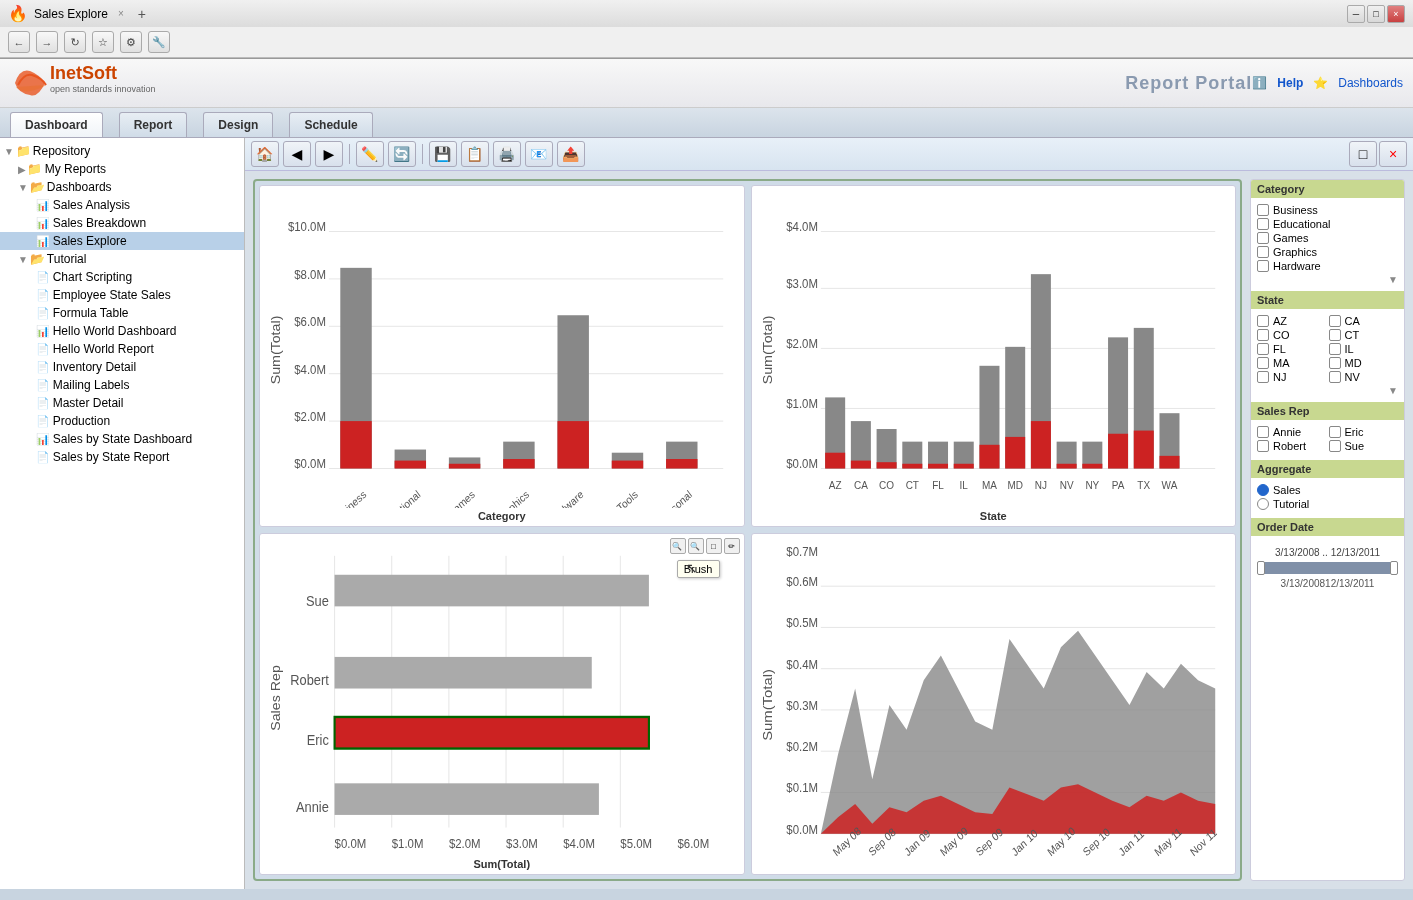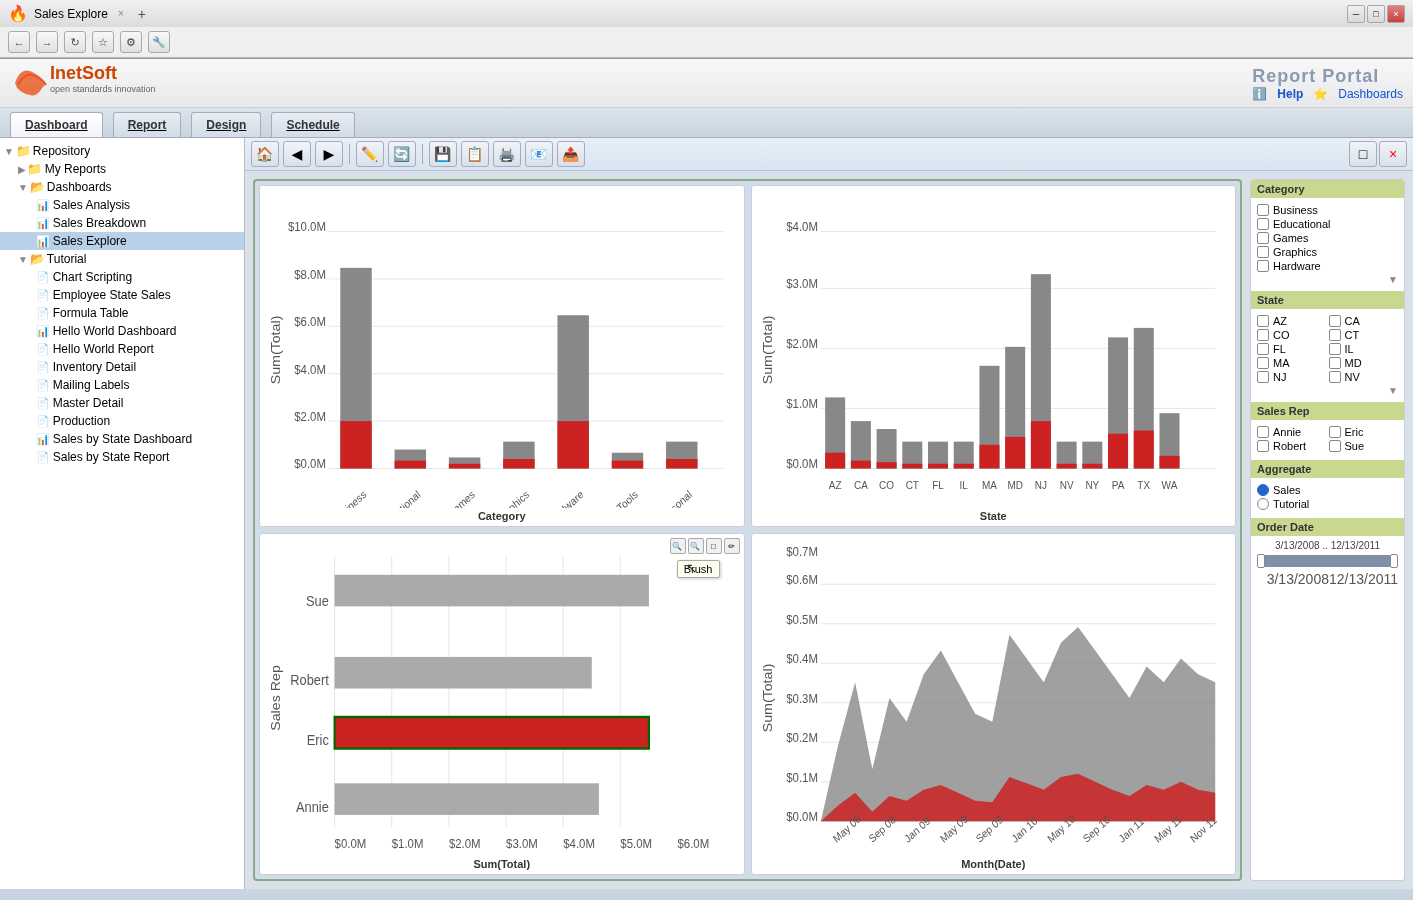--- a/index.html
+++ b/index.html
@@ -20,26 +20,26 @@
     
     .app { display: flex; flex-direction: column; height: calc(100vh - 70px); background: #d8e0e8; }
 
     
     .app-header { background: linear-gradient(to bottom, #f8f8f8, #e8e8ec); border-bottom: 1px solid #ccc; padding: 4px 10px; display: flex; align-items: center; justify-content: space-between; }
     .logo-area { display: flex; }
     .logo-icon { width: 40px; height: 40px; }
     .logo-text { display: flex; flex-direction: column; }
     .logo-name { font-size: 18px; font-weight: bold; color: #cc4400; }
     .logo-sub { font-size: 9px; color: #666; }
-    .header-right { display: flex; flex-direction: column; align-items: flex-start; }
+    .header-right { display: flex; flex-direction: row; align-items: center; }
     .report-portal-label { font-size: 18px; color: #8a9ab0; font-weight: bold; letter-spacing: 1px; }
     .header-links { display: flex; gap: 10px; align-items: center; font-size: 12px; color: #1155cc; }
 
     
-    .nav-tabs { display: flex; gap: 10px; padding: 4px 10px 0; background: linear-gradient(to bottom, #dce4ec, #c8d4e0); border-bottom: 1px solid #aab; text-decoration: underline; }
+    .nav-tabs { display: flex; gap: 16px; padding: 4px 10px 0; background: linear-gradient(to bottom, #dce4ec, #c8d4e0); border-bottom: 1px solid #aab; }
     .nav-tab { padding: 5px 14px; border: 1px solid #aab; border-bottom: none; border-radius: 3px 3px 0 0; background: linear-gradient(to bottom, #e8eef4, #d0dce8); cursor: pointer; font-size: 12px; font-weight: bold; color: #333; }
     .nav-tab.active { background: linear-gradient(to bottom, #ffffff, #f0f4f8); }
 
     
     .main-content { display: flex; flex: 1; overflow: hidden; }
 
     
     .sidebar { width: 245px; background: white; border-right: 1px solid #bbb; overflow-y: auto; padding: 4px 0; flex-shrink: 0; }
     .tree-item { display: flex; align-items: center; padding: 2px 4px; cursor: pointer; white-space: nowrap; overflow: hidden; }
     .tree-item.selected { background: #b8d0e8; }
@@ -66,25 +66,25 @@
     .filter-header { background: #c8d890; padding: 3px 6px; font-weight: bold; font-size: 11px; color: #333; }
     .filter-body { padding: 4px 6px; }
     .filter-row { display: flex; align-items: center; gap: 4px; margin: 2px 0; font-size: 11px; }
     .filter-two-col { display: grid; grid-template-columns: 1fr 1fr; gap: 2px; }
     .cb { width: 12px; height: 12px; border: 1px solid #888; border-radius: 2px; flex-shrink: 0; background: white; }
     .rb { width: 12px; height: 12px; border: 1px solid #888; border-radius: 50%; flex-shrink: 0; background: white; }
     .rb.checked { background: #2266cc; border-color: #2266cc; }
     .filter-scroll-btn { text-align: right; font-size: 10px; color: #888; }
 
     
-    .date-range-container { padding: 4px 6px; }
+    .date-range-container { padding: 11px 6px; }
     .date-range-bar { height: 12px; background: #e0e0e0; border-radius: 6px; position: relative; margin: 4px 0; }
     .date-range-fill { height: 100%; background: #8090a8; border-radius: 6px; }
     .date-range-handle { width: 8px; height: 14px; background: white; border: 1px solid #888; border-radius: 2px; position: absolute; top: -1px; cursor: pointer; }
-    .date-labels { display: flex; justify-content: flex-end; font-size: 14px; color: #555; }
+    .date-labels { display: flex; justify-content: center; font-size: 10px; color: #555; }
 
     
     .chart-svg { width: 100%; flex: 1; }
 
     
     .brush-tooltip { position: absolute; background: #fffff0; border: 1px solid #aaa; padding: 2px 6px; font-size: 11px; border-radius: 2px; box-shadow: 1px 1px 3px rgba(0,0,0,0.2); pointer-events: none; }
 
     
     .chart-overlay-icons { position: absolute; top: 4px; right: 4px; display: flex; gap: 2px; }
     .overlay-icon { width: 16px; height: 16px; border: 1px solid #aaa; background: #f0f0f0; border-radius: 2px; display: flex; align-items: center; justify-content: center; font-size: 8px; cursor: pointer; }
@@ -463,21 +463,20 @@
                 <text x="105" y="192" font-size="7" fill="#555" transform="rotate(-40,105,192)">Jan 09</text>
                 <text x="130" y="192" font-size="7" fill="#555" transform="rotate(-40,130,192)">May 09</text>
                 <text x="155" y="192" font-size="7" fill="#555" transform="rotate(-40,155,192)">Sep 09</text>
                 <text x="180" y="192" font-size="7" fill="#555" transform="rotate(-40,180,192)">Jan 10</text>
                 <text x="205" y="192" font-size="7" fill="#555" transform="rotate(-40,205,192)">May 10</text>
                 <text x="230" y="192" font-size="7" fill="#555" transform="rotate(-40,230,192)">Sep 10</text>
                 <text x="255" y="192" font-size="7" fill="#555" transform="rotate(-40,255,192)">Jan 11</text>
                 <text x="280" y="192" font-size="7" fill="#555" transform="rotate(-40,280,192)">May 11</text>
                 <text x="305" y="192" font-size="7" fill="#555" transform="rotate(-40,305,192)">Nov 11</text>
               </svg>
-              <div class="chart-title">Month(Date)</div>
             </div>
 
           </div>
         </div>
 
         <div class="filter-panel">
 
           <div class="filter-section">
             <div class="filter-header">Category</div>
             <div class="filter-body">

